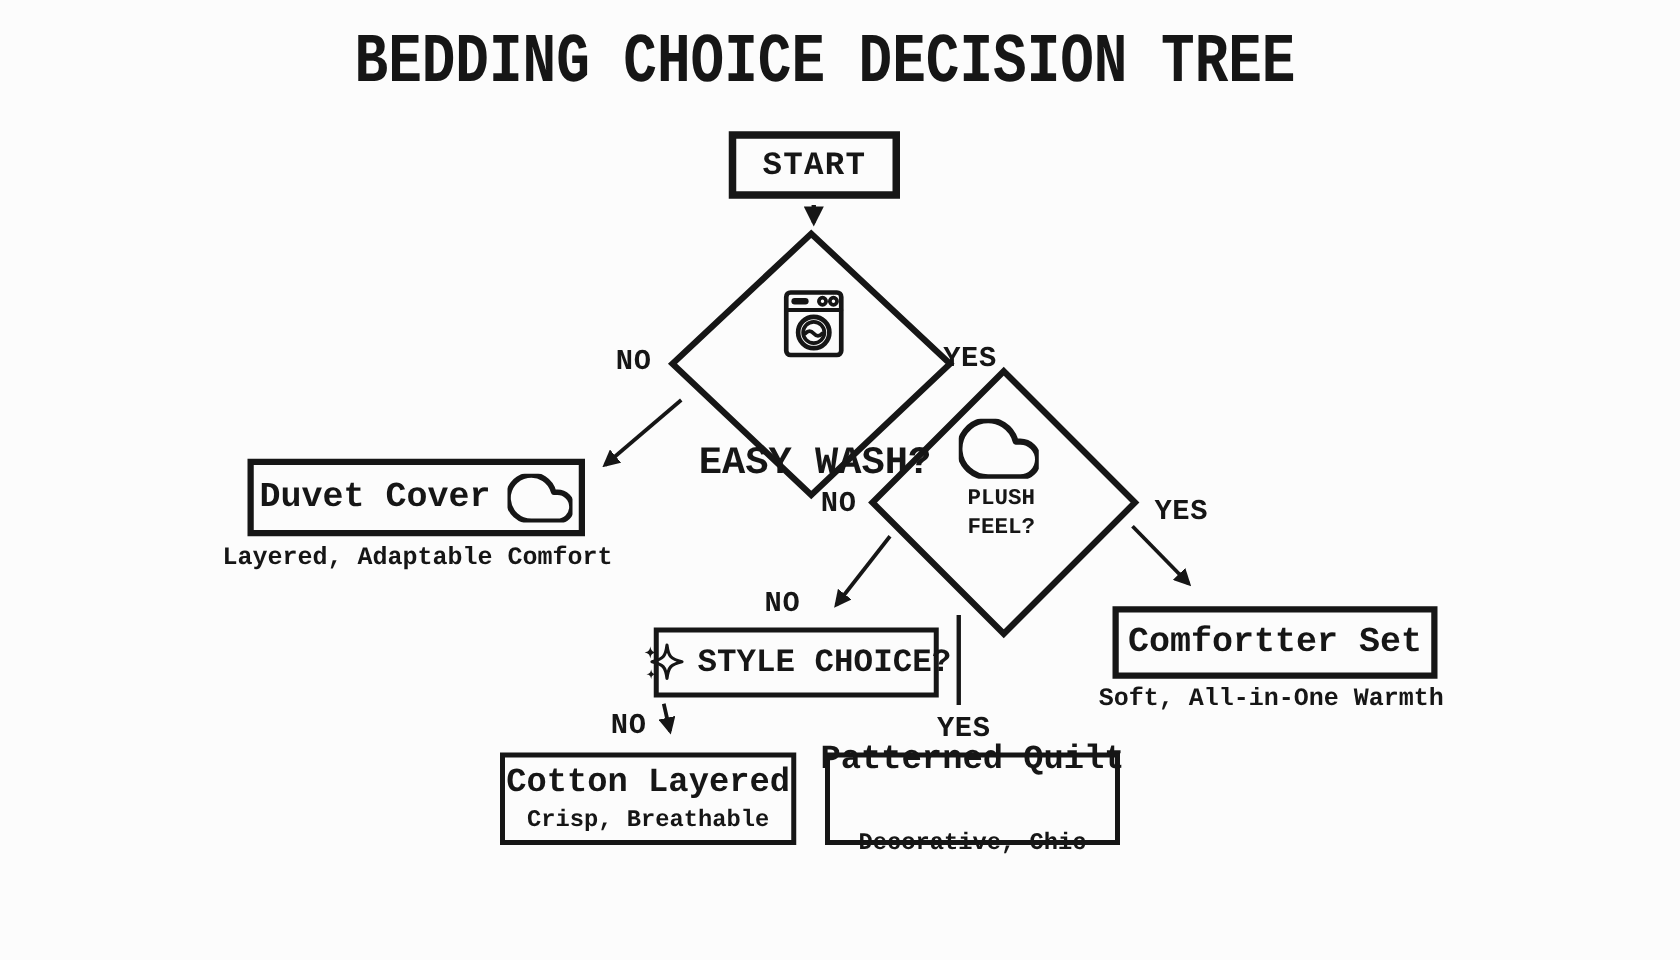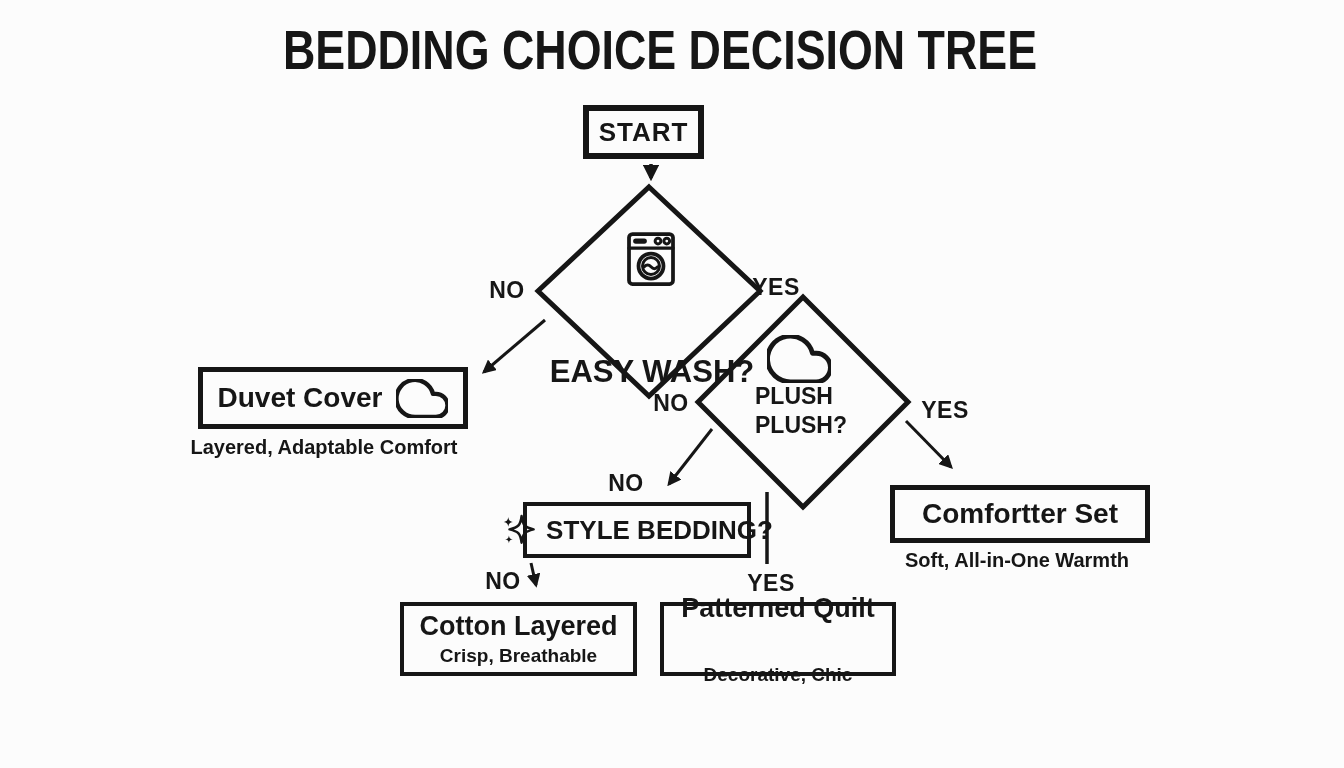--- a/index.html
+++ b/index.html
@@ -1,20 +1,20 @@
 <!DOCTYPE html>
 <html><head>
 <meta charset="utf-8">
 <style>
   :root { --ink: #161616; --bg: #fcfcfc; }
   html, body { margin: 0; padding: 0; background: #ffffff; }
   #canvas {
     position: relative; width: 1344px; height: 768px;
     background: var(--bg); overflow: hidden;
-    font-family: Liberation Sans, sans-serif;
+    font-family: Liberation Mono, monospace;
     color: var(--ink);
   }
   .center-lbl {
     position: absolute; transform: translate(-50%,-50%);
     font-weight: bold; white-space: nowrap; line-height: 1;
   }
   .title { font-size: 56px; transform: translate(-50%,-50%) scaleX(0.80); letter-spacing: 0px; }
   .edge  { font-size: 23px; letter-spacing: 0.5px; }
   .node-box {
     position: absolute; box-sizing: border-box; background: var(--bg);
@@ -22,21 +22,21 @@
     display: flex; align-items: center; justify-content: center;
   }
   .thin { border-width: 4px; }
   .box-label { font-weight: bold; white-space: nowrap; }
   .start-label { font-size: 26px; letter-spacing: 1px; }
   .big-label { font-size: 28px; }
   .col { flex-direction: column; gap: 3px; }
   .sub-in { font-weight: bold; font-size: 19px; white-space: nowrap; }
   .sub-out { font-size: 20px; }
   .diamond-label { font-size: 31px; text-align: center; }
-  .plush-label { font-size: 23px; line-height: 1.25; }
+  .plush-label { font-size: 18px; line-height: 1.25; text-align: center; }
   .row { display: flex; align-items: center; }
   svg.overlay { position: absolute; left: 0; top: 0; display: block; }
   .ln { fill: none; stroke: var(--ink); }
   .icon-wrap { position: absolute; }
   .icon-stroke { fill: none; stroke: var(--ink); stroke-linecap: round; stroke-linejoin: round; }
 </style>
 </head>
 <body>
 
 <div id="canvas">
@@ -52,21 +52,21 @@
     <line class="ln" x1="651" y1="164" x2="651" y2="178" stroke-width="3.5" marker-end="url(#arr)"></line>
     <line class="ln" x1="545" y1="320" x2="484" y2="372" stroke-width="3" marker-end="url(#arr)"></line>
     <line class="ln" x1="712" y1="429" x2="669" y2="484" stroke-width="3" marker-end="url(#arr)"></line>
     <line class="ln" x1="906" y1="421" x2="951" y2="467" stroke-width="3" marker-end="url(#arr)"></line>
     <line class="ln" x1="767" y1="492" x2="767" y2="564" stroke-width="3.5"></line>
     <line class="ln" x1="531" y1="563" x2="536" y2="585" stroke-width="3" marker-end="url(#arr)"></line>
   </svg>
 
   <div class="center-lbl title" style="left:660px; top:50px;">BEDDING CHOICE DECISION TREE</div>
 
-  <div class="node-box" style="left:583px; top:105px; width:121px; height:54px; border-width:6px;">
+  <div class="node-box" style="left:583px; top:105px; width:137px; height:54px; border-width:6px;">
     <span class="box-label start-label">START</span>
   </div>
 
   <div class="icon-wrap" style="left:621px; top:228px;">
     <svg width="60" height="62" viewBox="0 0 24 24.8">
       <rect class="icon-stroke" x="3.2" y="2.4" width="17.6" height="20" rx="1.4" stroke-width="1.5"></rect>
       <line class="icon-stroke" x1="3.2" y1="8" x2="20.8" y2="8" stroke-width="1.3"></line>
       <line class="icon-stroke" x1="5.9" y1="5.2" x2="9.3" y2="5.2" stroke-width="2.1"></line>
       <circle class="icon-stroke" cx="14.8" cy="5.2" r="1.15" stroke-width="1.2"></circle>
       <circle class="icon-stroke" cx="18.3" cy="5.2" r="1.15" stroke-width="1.2"></circle>
@@ -77,47 +77,47 @@
   </div>
   <div class="center-lbl diamond-label" style="left:652px; top:371px;">EASY WASH?</div>
 
   <div class="icon-wrap" style="left:767px; top:335px;">
     <svg width="64" height="48" viewBox="0.8 3.6 22.4 16.8">
       <path class="icon-stroke" d="M18 10h-1.26A8 8 0 1 0 9 20h9a5 5 0 0 0 0-10z" stroke-width="1.7"></path>
     </svg>
   </div>
   <div class="center-lbl plush-label" style="left:801px; top:411px;">
     <div>PLUSH</div>
-    <div>PLUSH?</div>
+    <div>FEEL?</div>
   </div>
 
   <div class="node-box row" style="left:198px; top:367px; width:270px; height:62px; gap:14px;">
     <span class="box-label big-label">Duvet Cover</span>
     <span style="display:flex;">
       <svg width="52" height="39" viewBox="0.8 3.6 22.4 16.8">
         <path class="icon-stroke" d="M18 10h-1.26A8 8 0 1 0 9 20h9a5 5 0 0 0 0-10z" stroke-width="1.9"></path>
       </svg>
     </span>
   </div>
-  <div class="center-lbl sub-out" style="left:324px; top:447px;">Layered, Adaptable Comfort</div>
+  <div class="center-lbl sub-out" style="left:334px; top:447px;">Layered, Adaptable Comfort</div>
 
   <div class="node-box" style="left:890px; top:485px; width:260px; height:58px;text-align:center;">
     <span class="box-label big-label">Comfortter Set</span>
   </div>
   <div class="center-lbl sub-out" style="left:1017px; top:560px;text-align:center;">Soft, All-in-One Warmth</div>
 
   <div class="node-box thin row" style="left:523px; top:502px; width:228px; height:56px; gap:7px;">
     <span style="display:flex;">
       <svg width="38" height="40" viewBox="0 0 24 24">
         <path class="icon-stroke" d="M13,3.2 C13.7,9 15,10.3 20.6,11.6 C15,12.9 13.7,14.2 13,20 C12.3,14.2 11,12.9 5.4,11.6 C11,10.3 12.3,9 13,3.2 Z" stroke-width="1.6"></path>
         <path d="M4.6,3.8 C4.9,5.9 5.5,6.5 7.5,6.9 C5.5,7.3 4.9,7.9 4.6,10 C4.3,7.9 3.7,7.3 1.7,6.9 C3.7,6.5 4.3,5.9 4.6,3.8 Z" fill="#161616"></path>
         <path d="M5,15.4 C5.25,17.1 5.7,17.6 7.4,17.9 C5.7,18.2 5.25,18.7 5,20.4 C4.75,18.7 4.3,18.2 2.6,17.9 C4.3,17.6 4.75,17.1 5,15.4 Z" fill="#161616"></path>
       </svg>
     </span>
-    <span class="box-label" style="font-size:26px;">STYLE BEDDING?</span>
+    <span class="box-label" style="font-size:26px;">STYLE CHOICE?</span>
   </div>
 
   <div class="node-box thin col" style="left:400px; top:602px; width:237px; height:74px;">
     <span class="box-label" style="font-size:27px;">Cotton Layered</span>
     <span class="sub-in">Crisp, Breathable</span>
   </div>
 
   <div class="node-box thin col" style="left:660px; top:602px; width:236px; height:74px;gap:40px;">
     <span class="box-label" style="font-size:27px;">Patterned Quilt</span>
     <span class="sub-in">Decorative, Chic</span>

